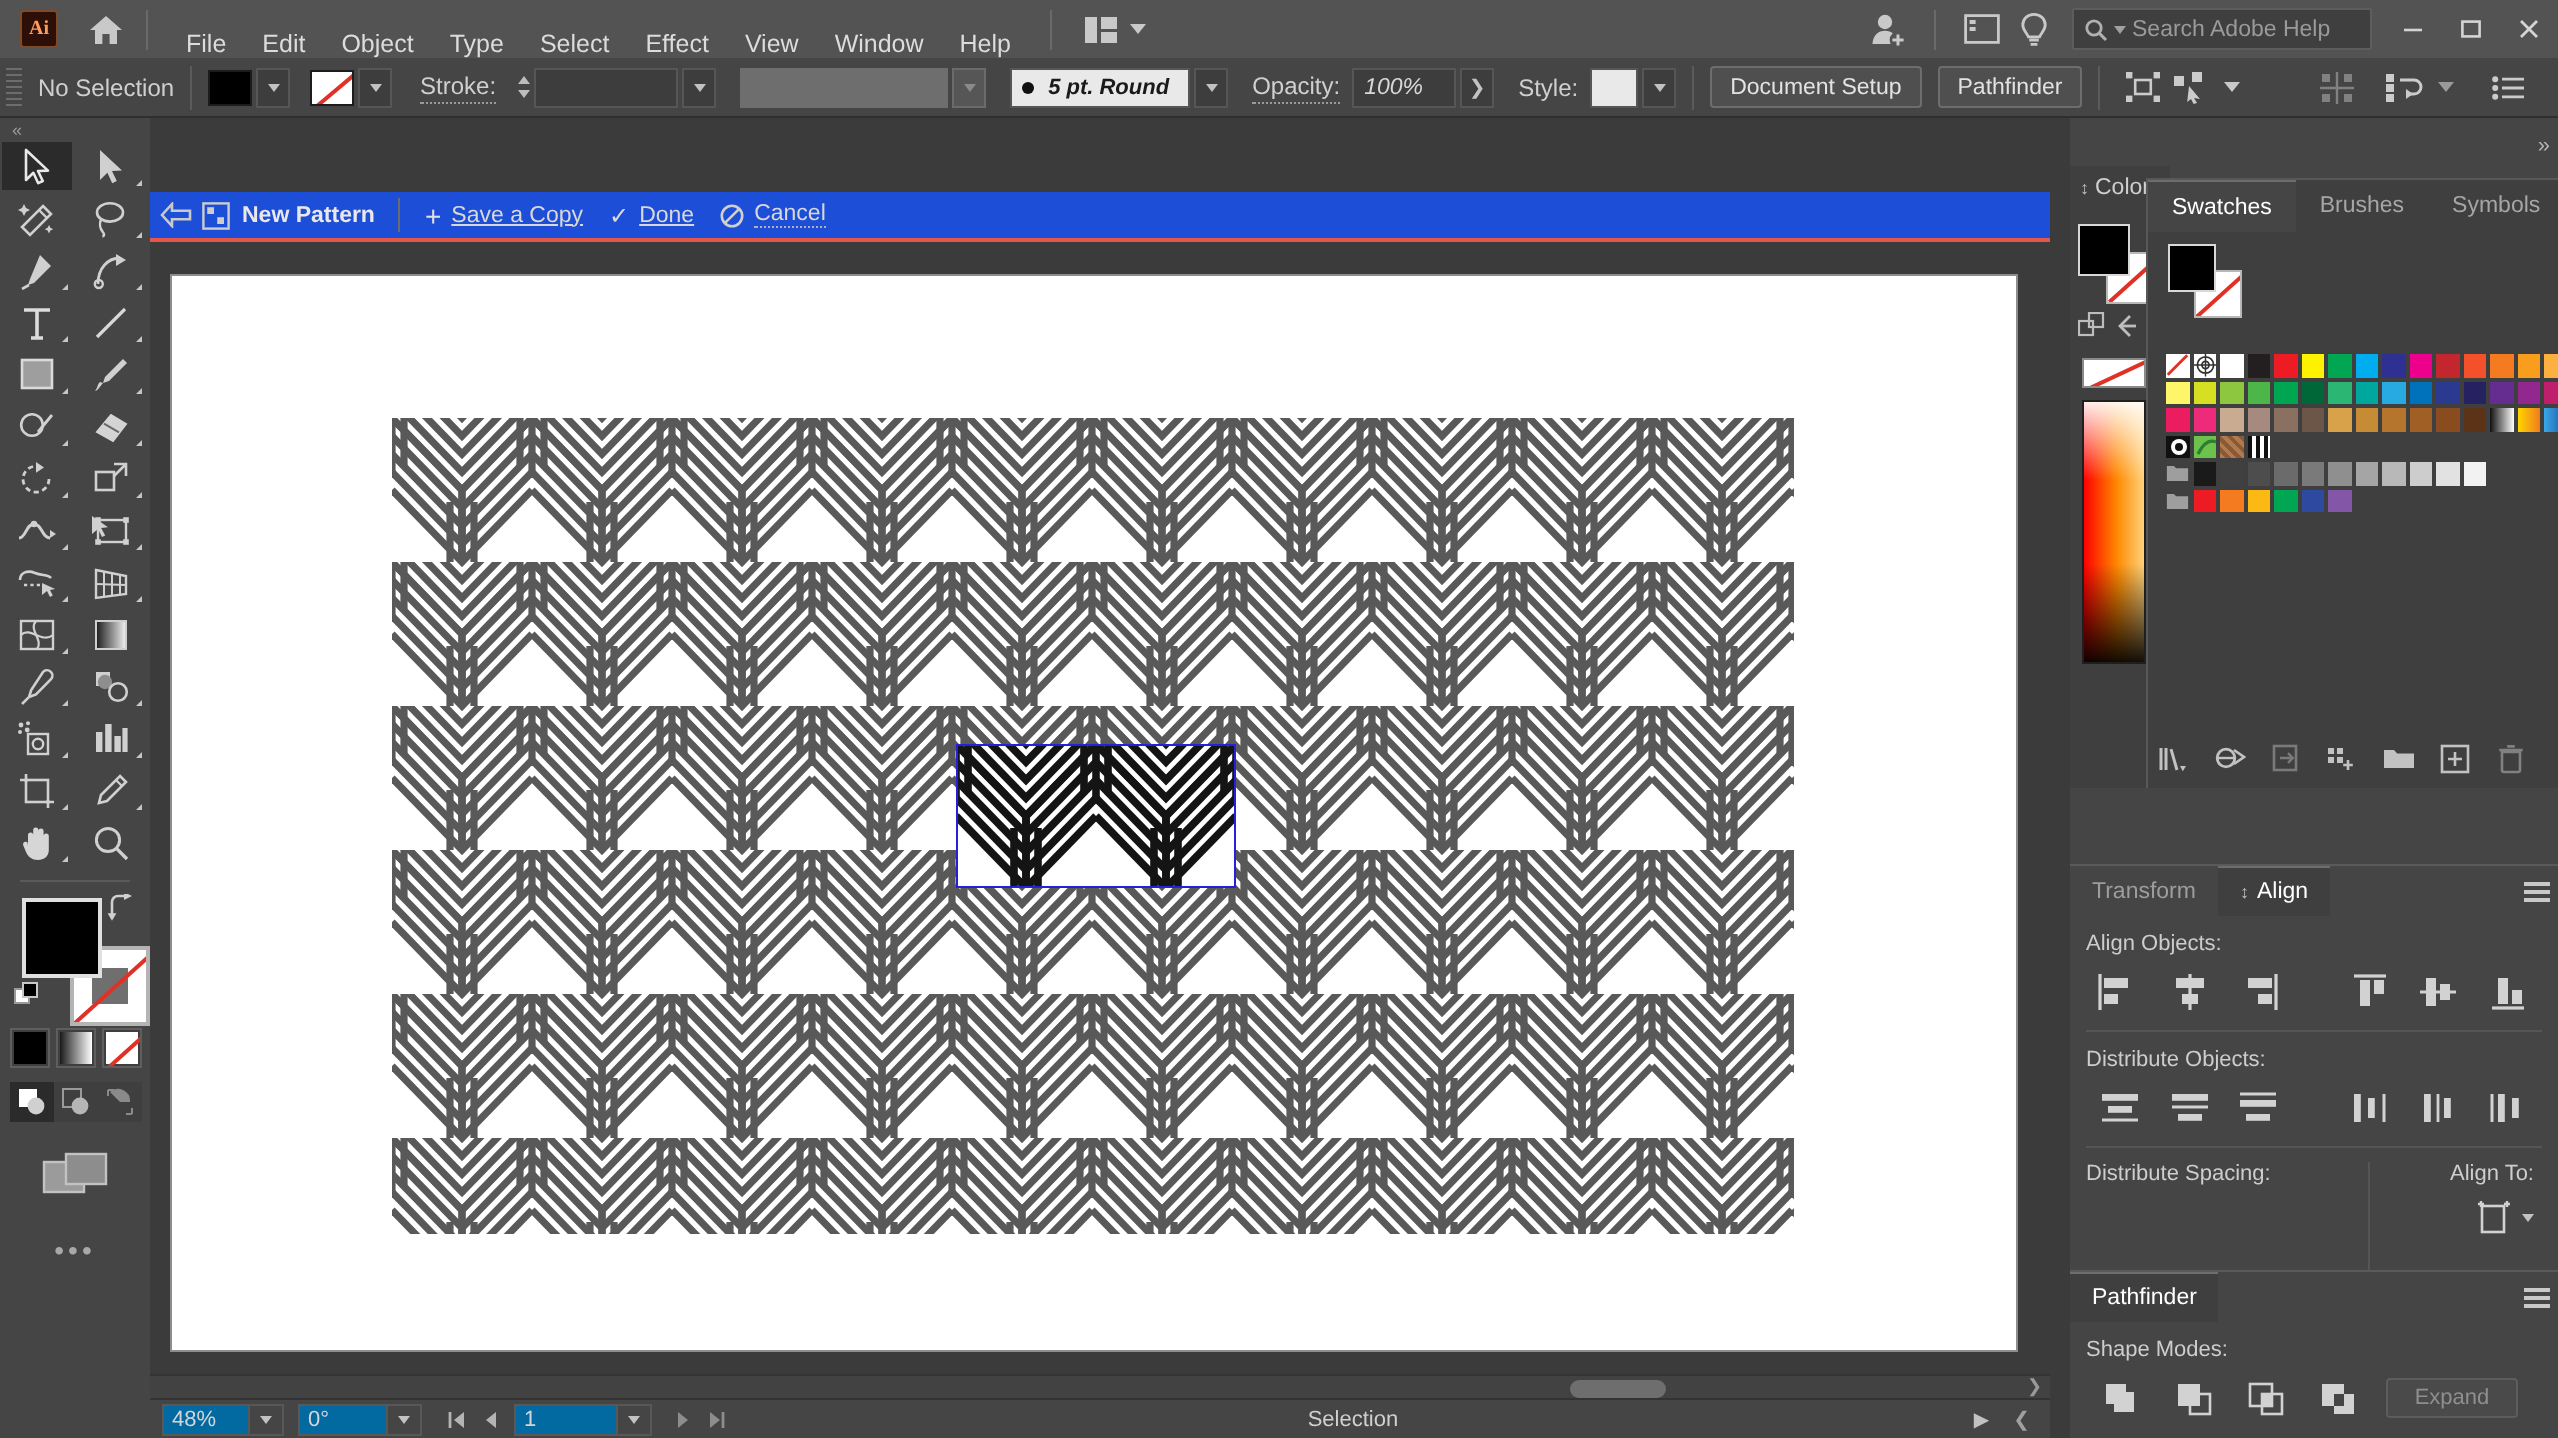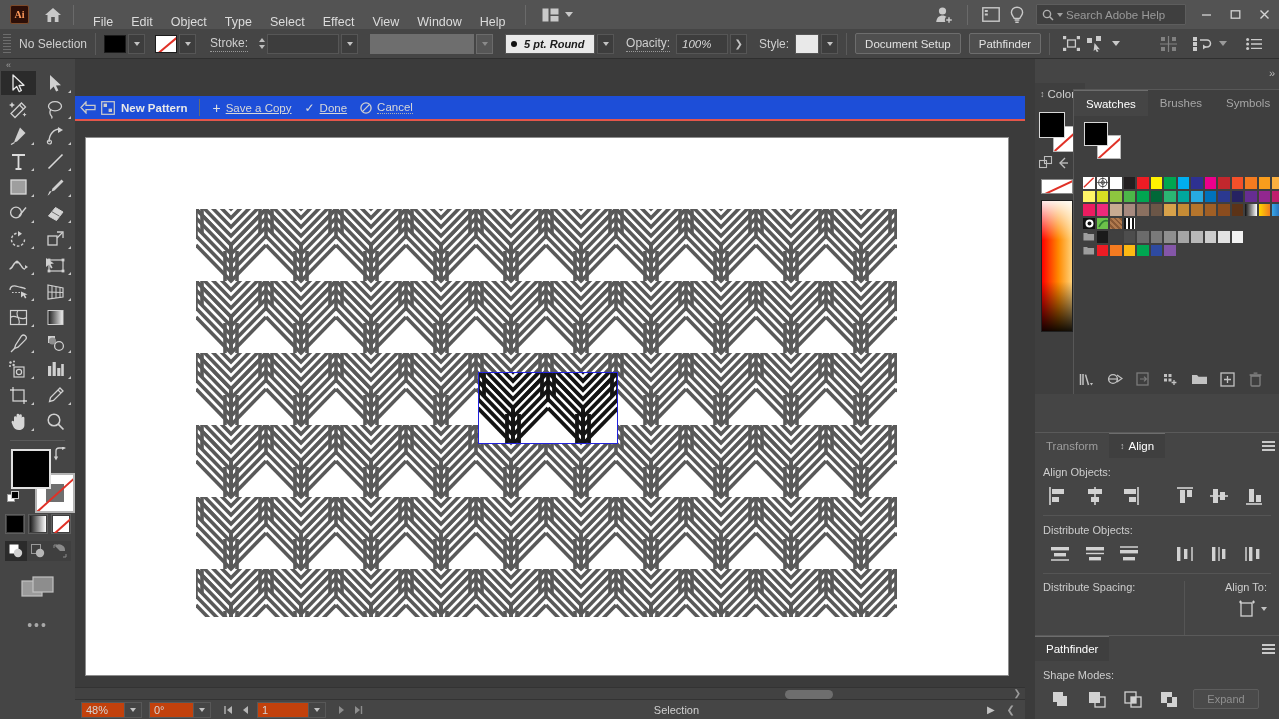--- a/index.html
+++ b/index.html
@@ -133,21 +133,21 @@
 
   
   .vscroll { position:absolute;right:0;top:121px;width:12px;height:578px;background:#424242;border-left:1px solid #333; }
   .vthumb { position:absolute;left:2px;top:252px;width:9px;height:42px;background:#6e6e6e;border-radius:5px; }
   .hscroll { position:absolute;left:75px;bottom:20px;width:950px;height:12px;background:#424242;border-top:1px solid #333; }
   .hthumb { position:absolute;left:710px;top:2px;width:48px;height:9px;background:#6e6e6e;border-radius:5px; }
 
   
   .statusbar { position:absolute;left:75px;bottom:0;width:950px;height:20px;background:#454545;
     display:flex;align-items:center;border-top:1px solid #333; }
-  .st-field { height:16px;background:#c2410c;border:1px solid #585858;display:flex;align-items:center;
+  .st-field { height:16px;background:#0369a1;border:1px solid #585858;display:flex;align-items:center;
     padding:0 4px;color:#d5d5d5;font-size:11px;text-align:right; }
   .st-dd { width:17px;height:16px;background:#454545;border:1px solid #585858;border-left:none;
     display:flex;align-items:center;justify-content:center; }
   .navbtn { width:17px;height:16px;display:flex;align-items:center;justify-content:center;color:#9b9b9b;font-size:9px; }
   .st-status { flex:1;text-align:center;color:#d0d0d0;font-size:11px; }
 
   
   .rightdock { position:absolute;right:0;top:59px;width:244px;height:660px;background:#454545; }
   .dock-collapse { position:absolute;right:4px;top:8px;color:#b6b6b6;font-size:11px; }
 

